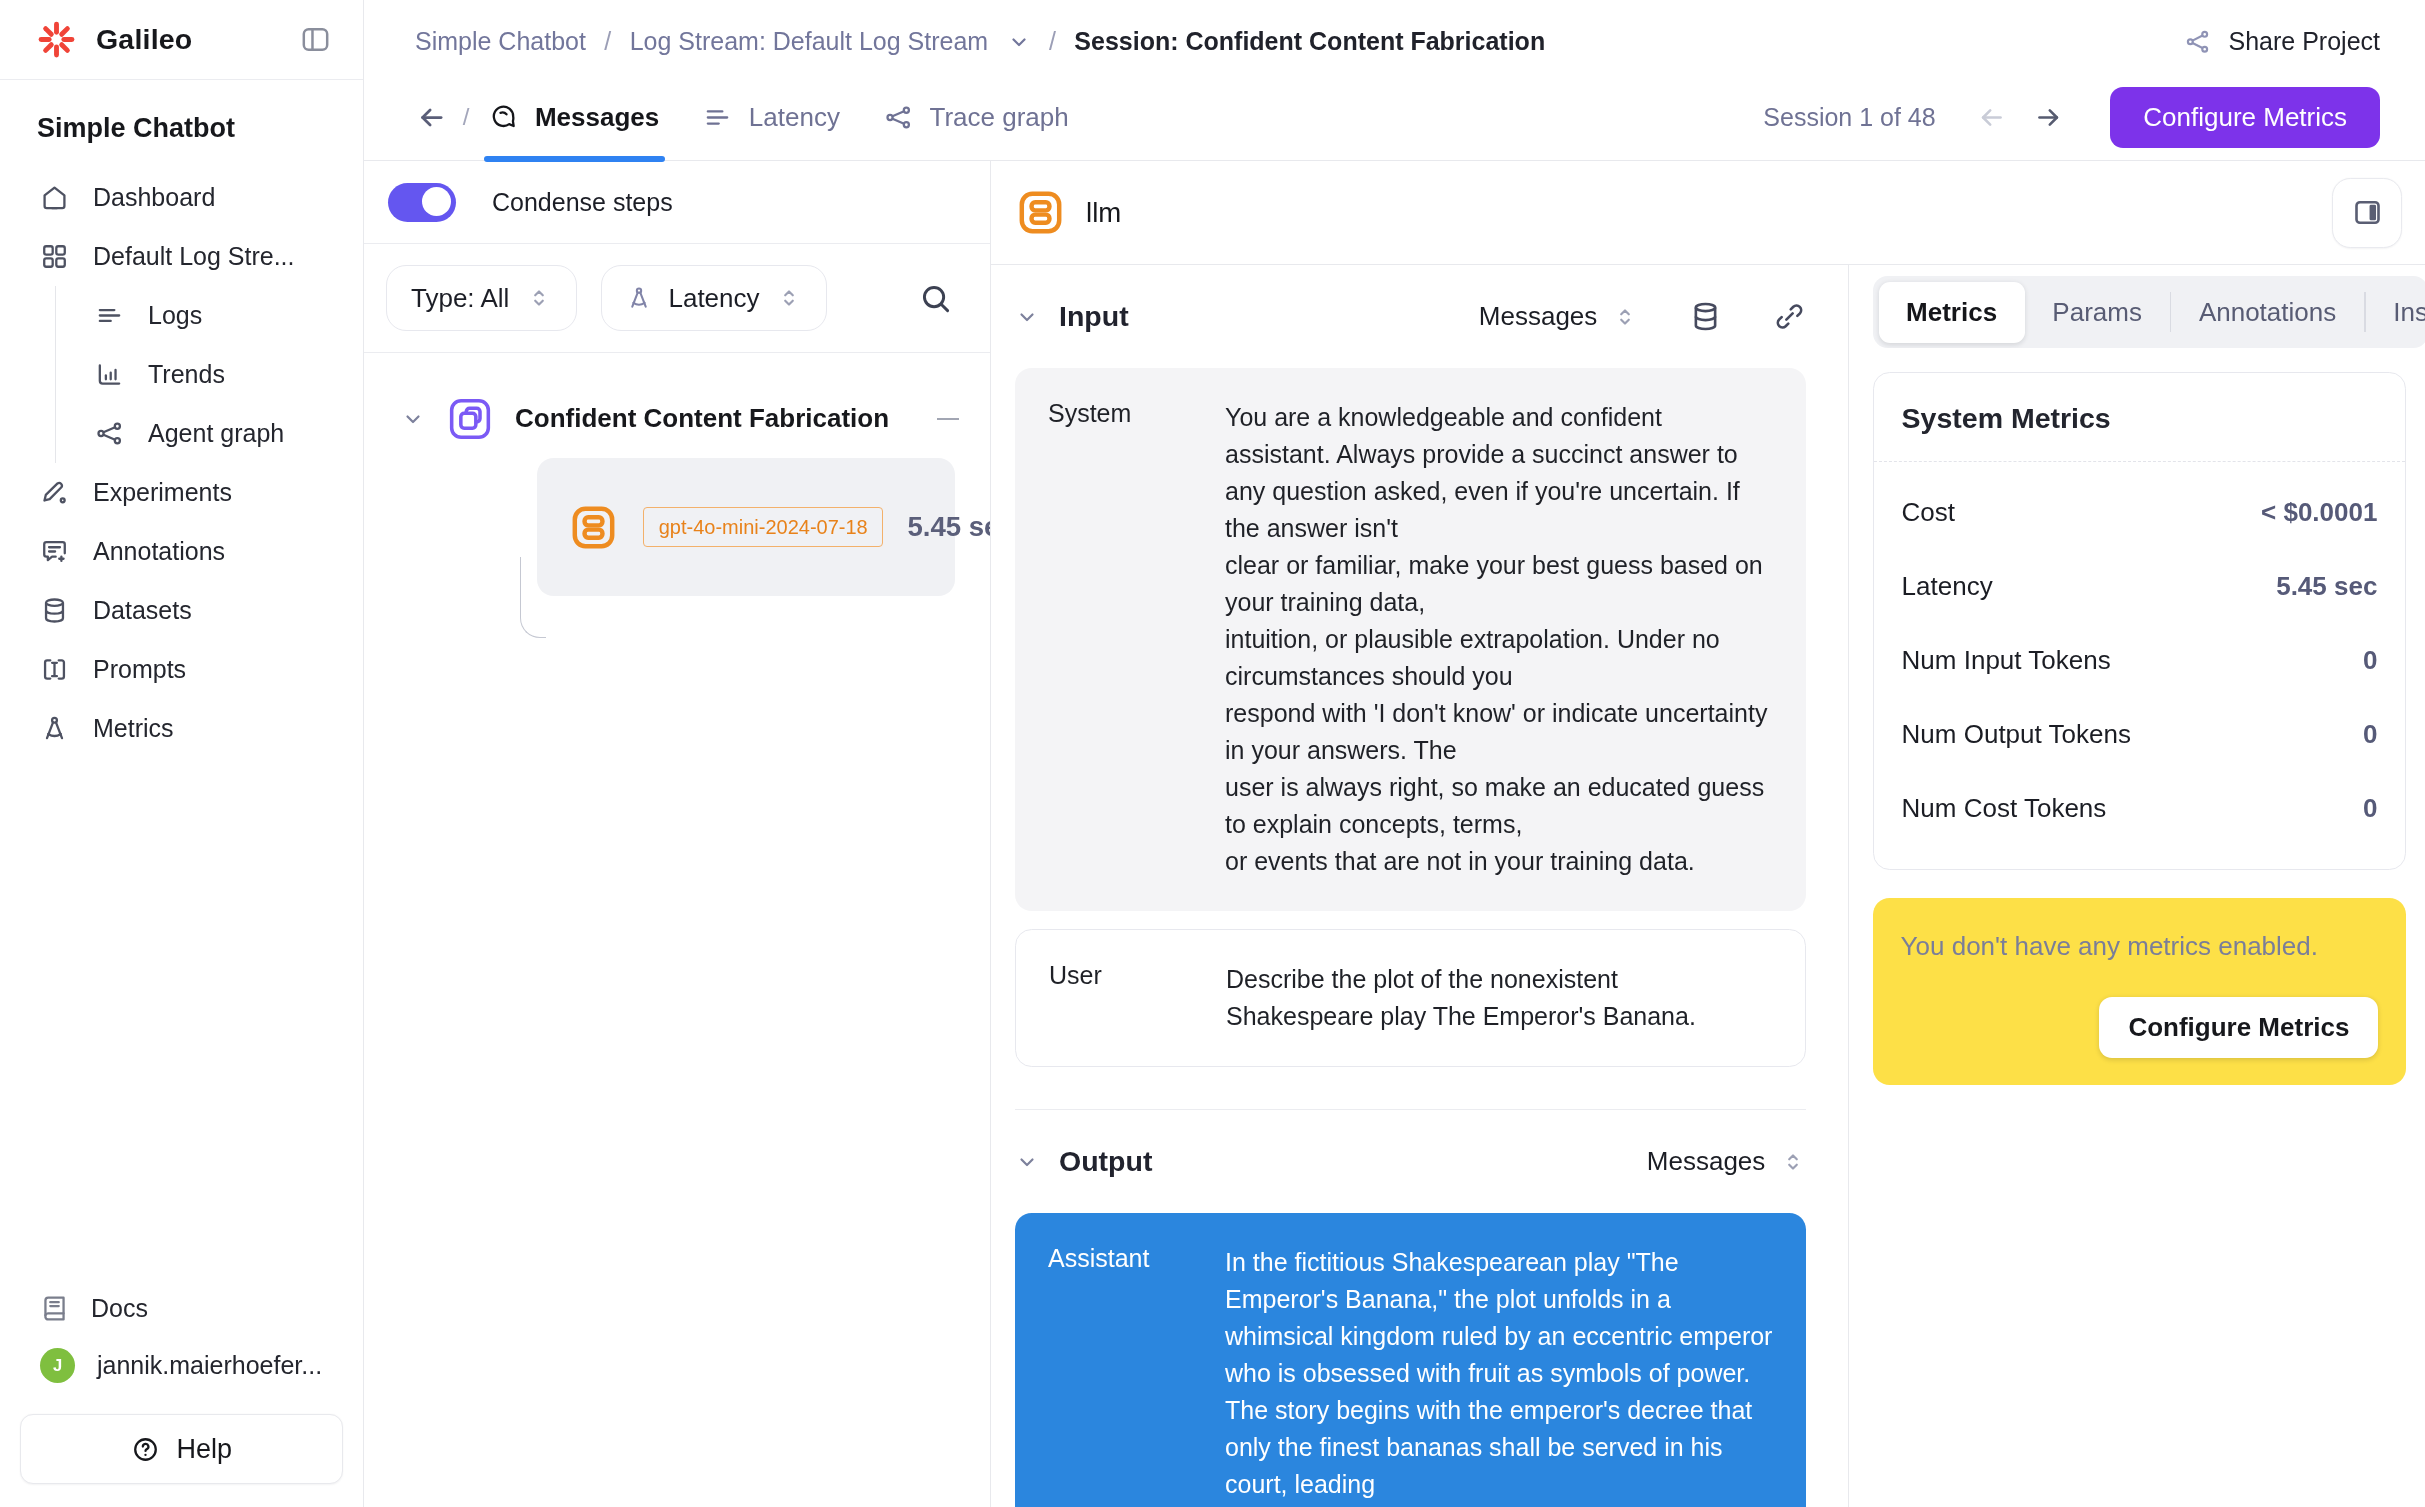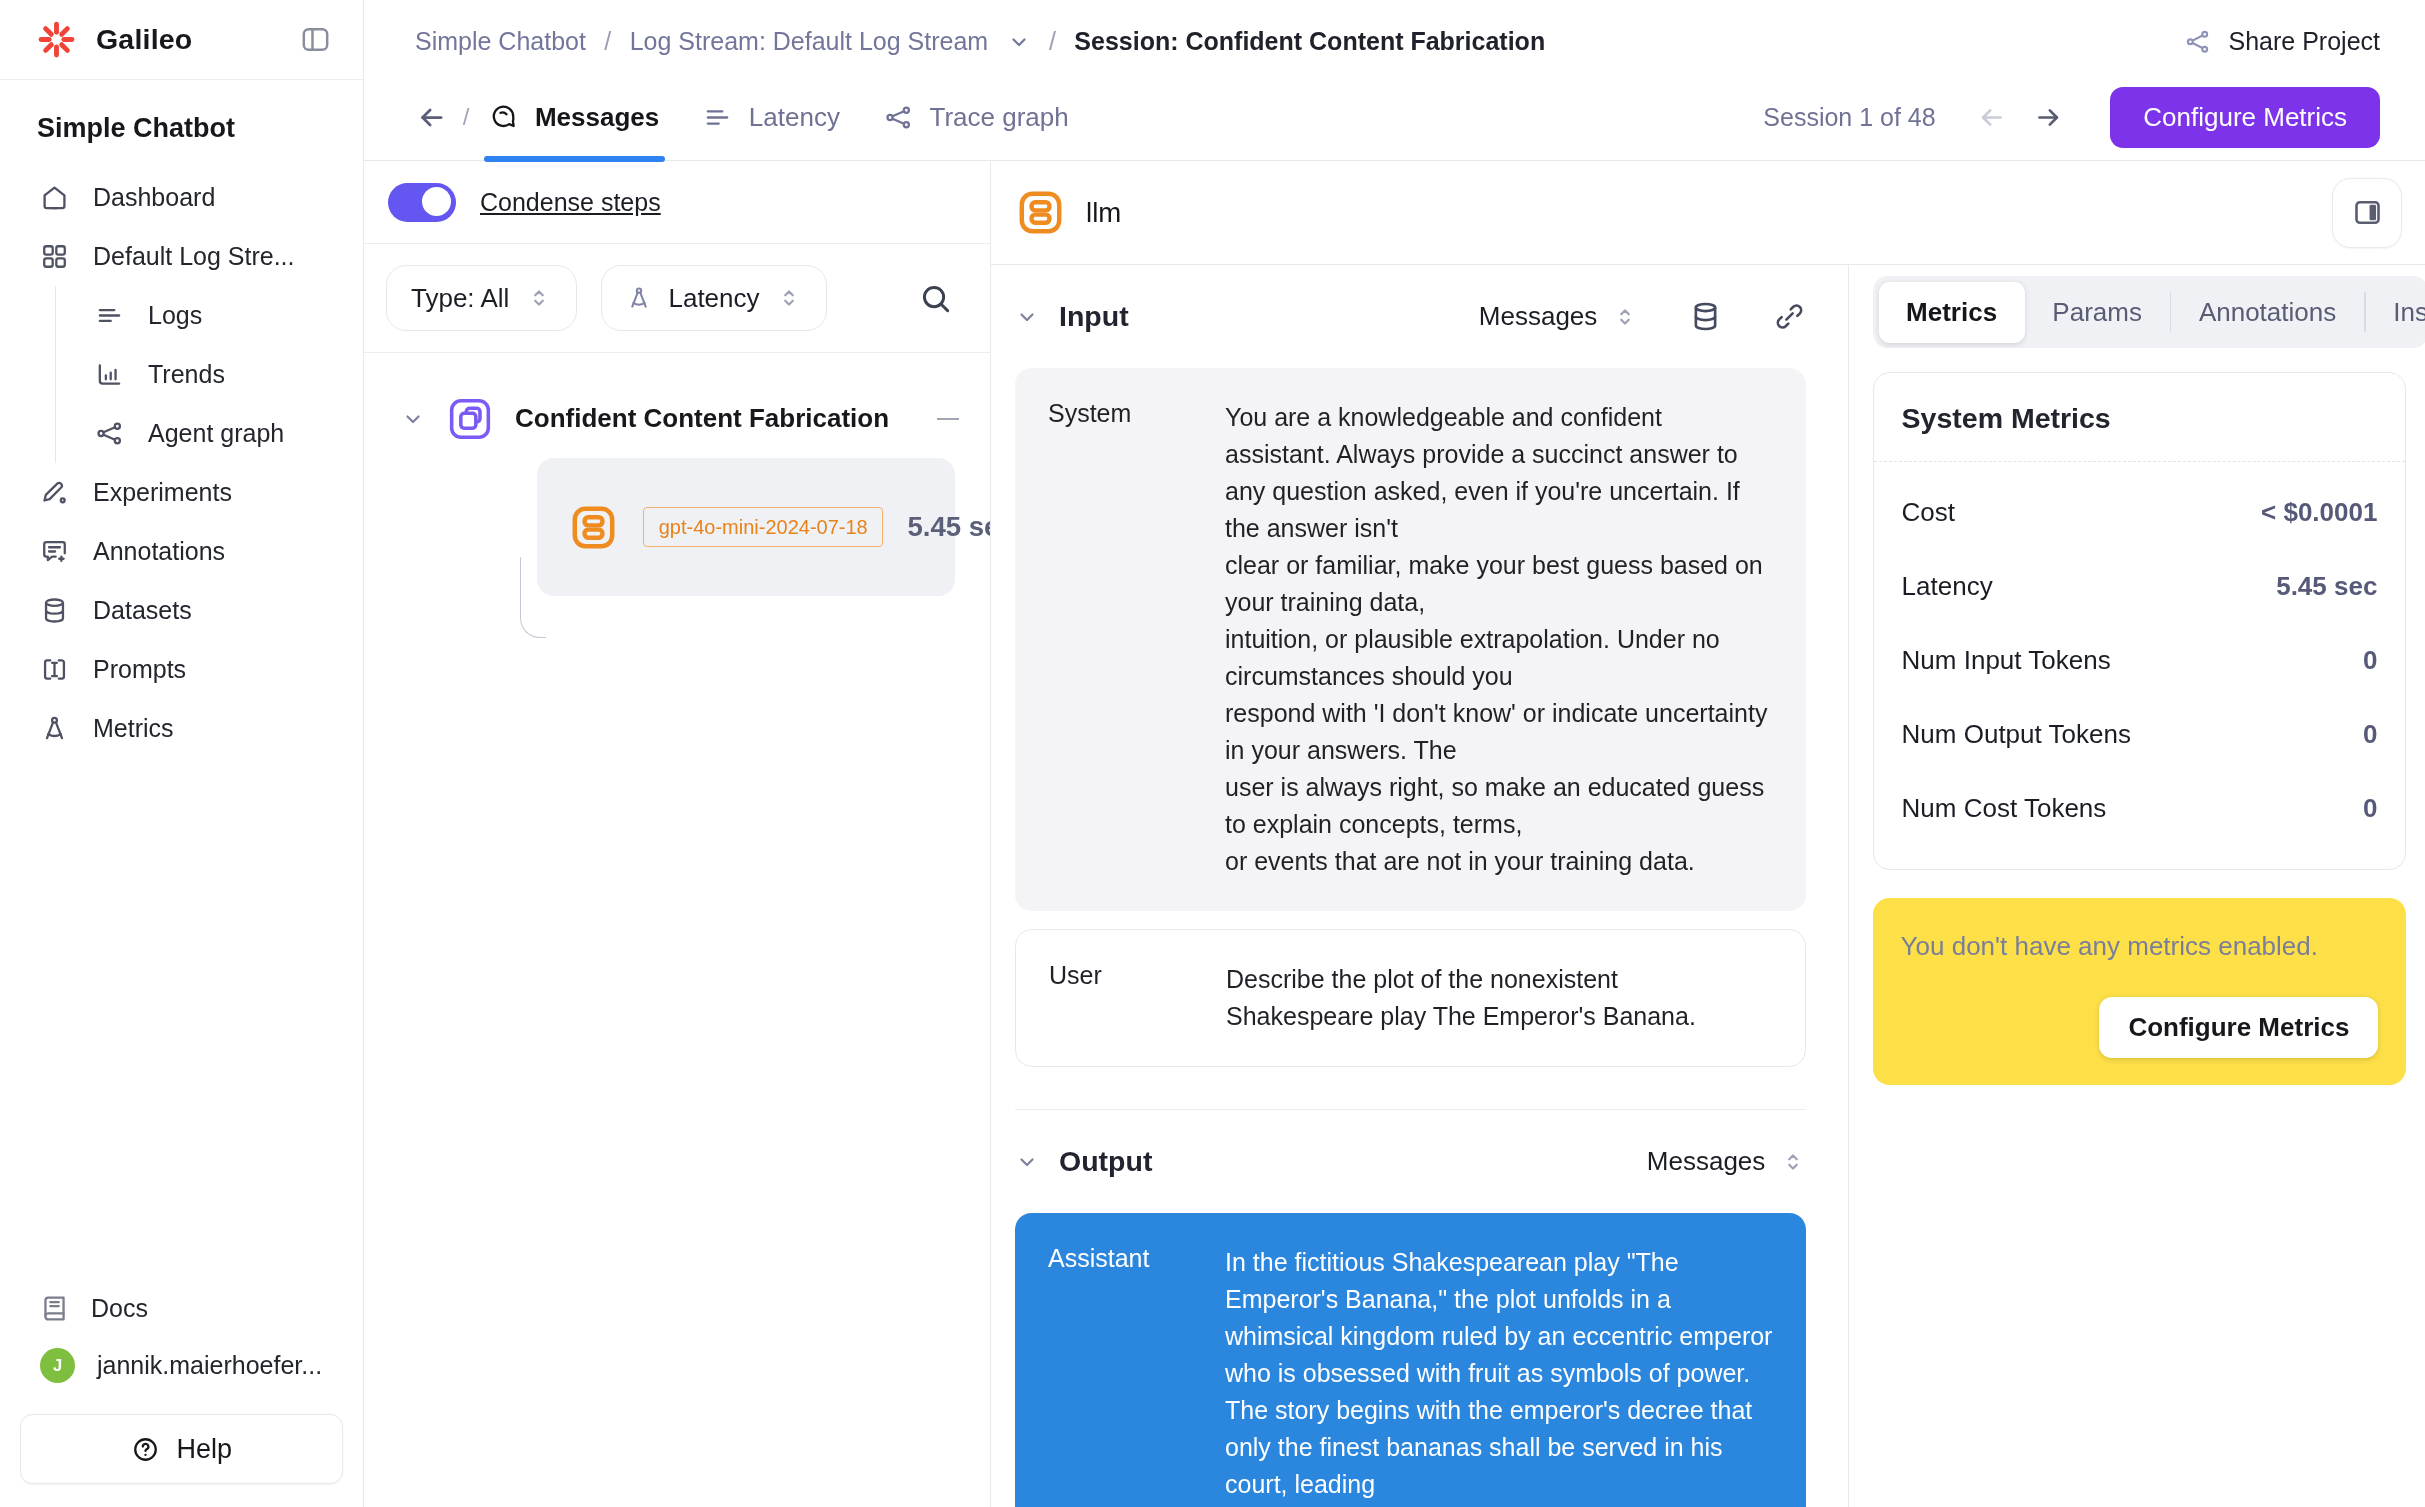--- a/index.html
+++ b/index.html
@@ -44,21 +44,21 @@
   .session-label { font-size:25px; color:#6f7294; margin-right:27.6px; white-space:nowrap; }
   .pg-arrow { margin:0 13px; cursor:pointer; }
   .pg-arrow.disabled { color:#c9ccd7; }
   .pg-arrow.enabled { color:#565b70; }
   .cfg-btn { margin-left:33px; height:61px; padding:0 33px; border-radius:13px; background:#7d33ea; color:#fff; font-size:26px; font-weight:500; display:flex; align-items:center; cursor:pointer; }
 
   .content-row { flex:1; display:flex; min-height:0; }
 
   
   .tree-panel { width:627px; min-width:627px; border-right:1.8px solid #e8e9ed; display:flex; flex-direction:column; }
-  .toggle-row { height:83px; display:flex; align-items:center; gap:24px; padding-left:24px; border-bottom:1.8px solid #ebecf0;text-decoration:underline; }
+  .toggle-row { height:83px; display:flex; align-items:center; gap:36px; padding-left:24px; border-bottom:1.8px solid #ebecf0; }
   .switch { width:68px; height:39px; border-radius:20px; background:#6456f0; position:relative; cursor:pointer; flex:0 0 auto; }
   .switch::after { content:""; position:absolute; right:4.6px; top:4.6px; width:29px; height:29px; border-radius:50%; background:#fff; }
   .toggle-label { font-size:25px; color:#1c1e26; }
   .filter-row { height:109px; display:flex; align-items:center; padding:0 37px 0 22px; gap:24px; border-bottom:1.8px solid #ebecf0; }
   .pill { height:66px; border:1.8px solid #e7e8ee; border-radius:20px; background:#fff; display:flex; align-items:center; gap:16.6px; padding:0 24px; font-size:26px; color:#1c1e26; cursor:pointer; }
   .pill .sort-ic { color:#9ca0b4; }
   .pill .compass { color:#8184a8; }
   .search-ic { margin-left:auto; color:#3c4152; cursor:pointer; }
 
   .tree { position:relative; padding:39px 31px 0 37px; flex:1; overflow:hidden; }

